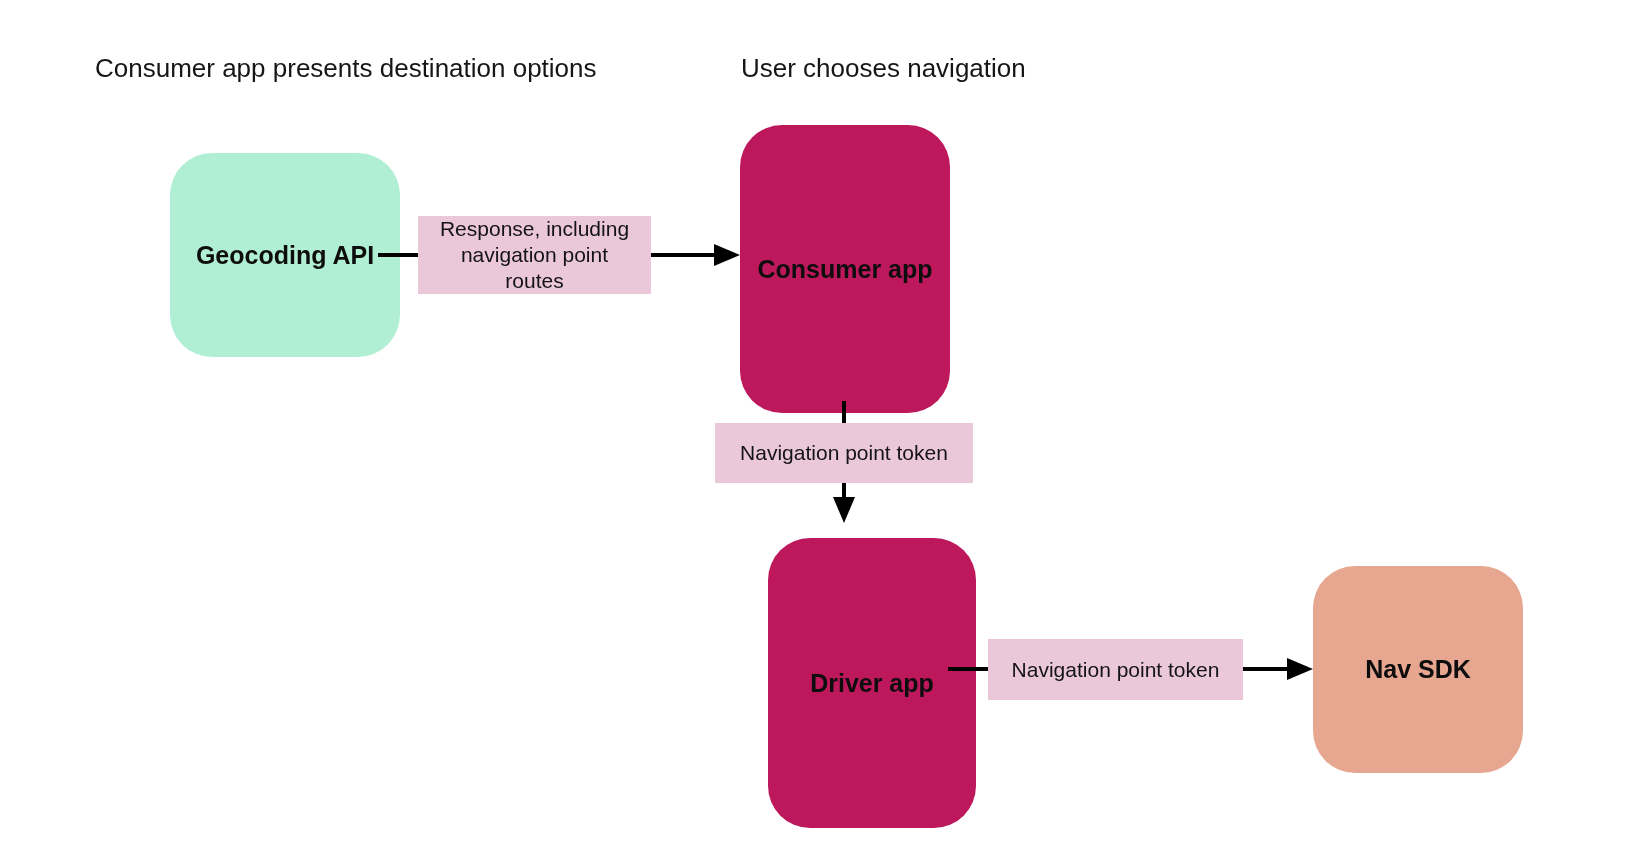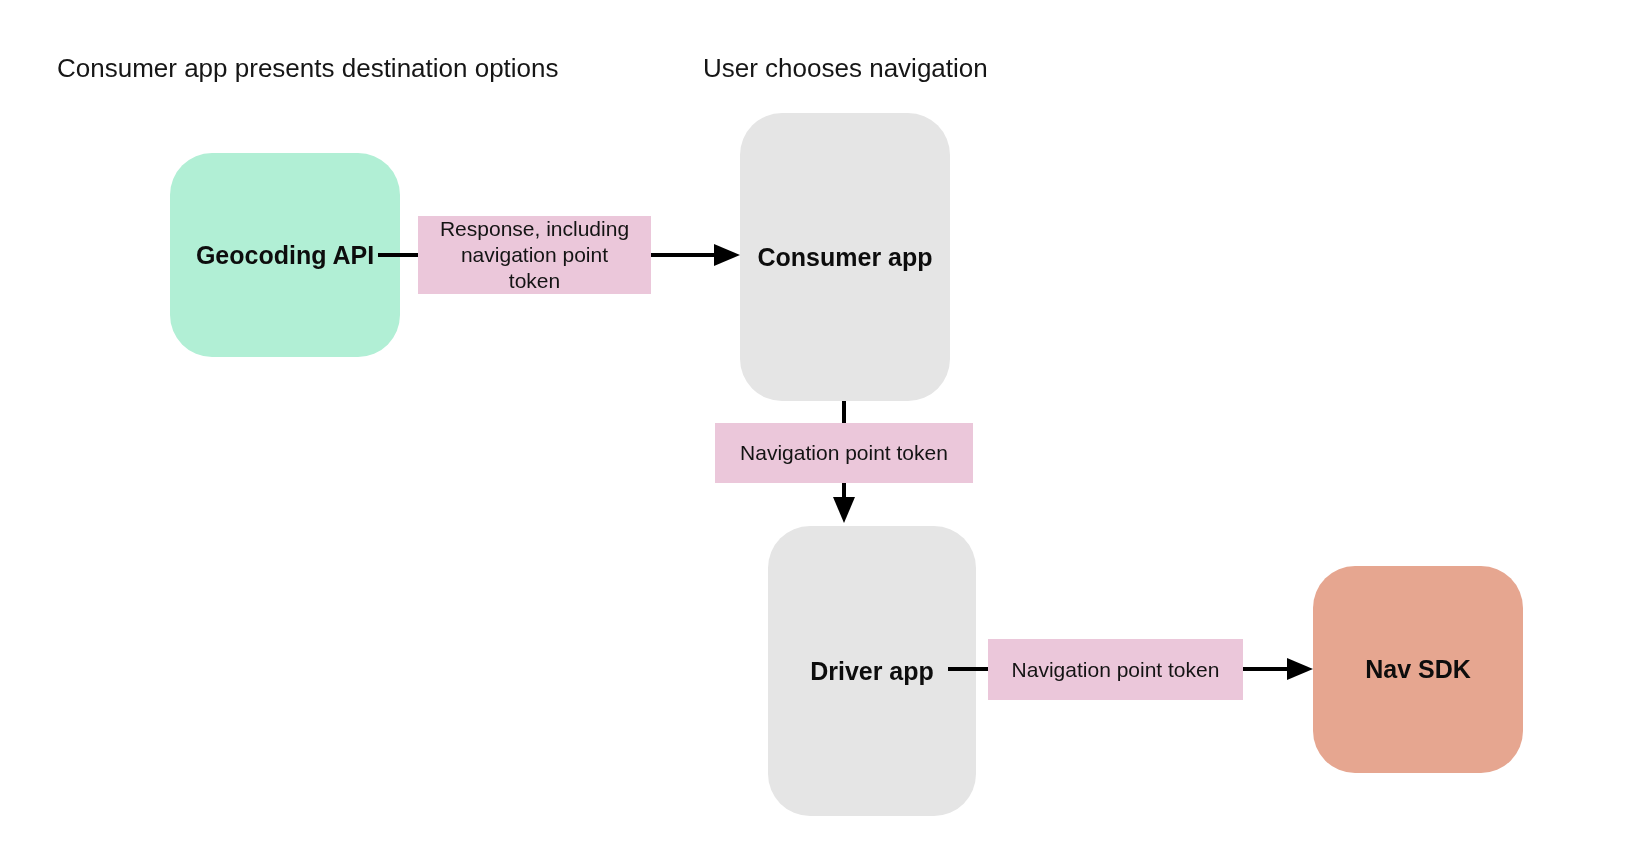--- a/index.html
+++ b/index.html
@@ -15,36 +15,37 @@
     background: #ffffff;
     overflow: hidden;
   }
   .stage-heading {
     position: absolute;
     font-size: 26px;
     font-weight: 400;
     color: #161616;
     line-height: 30px;
     white-space: nowrap;
+    margin-left: 38px;
   }
   .node {
     position: absolute;
     border-radius: 42px;
     display: flex;
     align-items: center;
     justify-content: center;
   }
   .node .node-label {
     font-size: 25px;
     font-weight: 700;
     color: #0d0d0d;
     text-align: center;
   }
   .node-green  { background: #b1efd5; }
-  .node-blue   { background: #e5e5e5; }
+  .node-blue   { background: #be185d; margin-top: 12px; }
   .node-orange { background: #e6a690; }
   .edge-label {
     position: absolute;
     background: #ebc7da;
     display: flex;
     align-items: center;
     justify-content: center;
     text-align: center;
     font-size: 21px;
     font-weight: 400;
@@ -99,21 +100,21 @@
     <span class="node-label">Driver app</span>
   </div>
 
   <div class="node node-orange" style="left:1313px; top:566px; width:210px; height:207px;">
     <span class="node-label">Nav SDK</span>
   </div>
 
   <div class="line-h" style="left:378px; top:253px; width:40px;"></div>
   <div class="edge-label" style="left:418px; top:216px; width:233px; height:78px;">Response, including
 navigation point
-token</div>
+routes</div>
   <div class="line-h" style="left:651px; top:253px; width:63px;"></div>
   <div class="head-right" style="left:714px; top:244px;"></div>
 
   <div class="line-v" style="left:842px; top:401px; height:22px;"></div>
   <div class="edge-label" style="left:715px; top:423px; width:258px; height:60px;">Navigation point token</div>
   <div class="line-v" style="left:842px; top:483px; height:15px;"></div>
   <div class="head-down" style="left:833px; top:497px;"></div>
 
   <div class="line-h" style="left:948px; top:667px; width:40px;"></div>
   <div class="edge-label" style="left:988px; top:639px; width:255px; height:61px;">Navigation point token</div>

